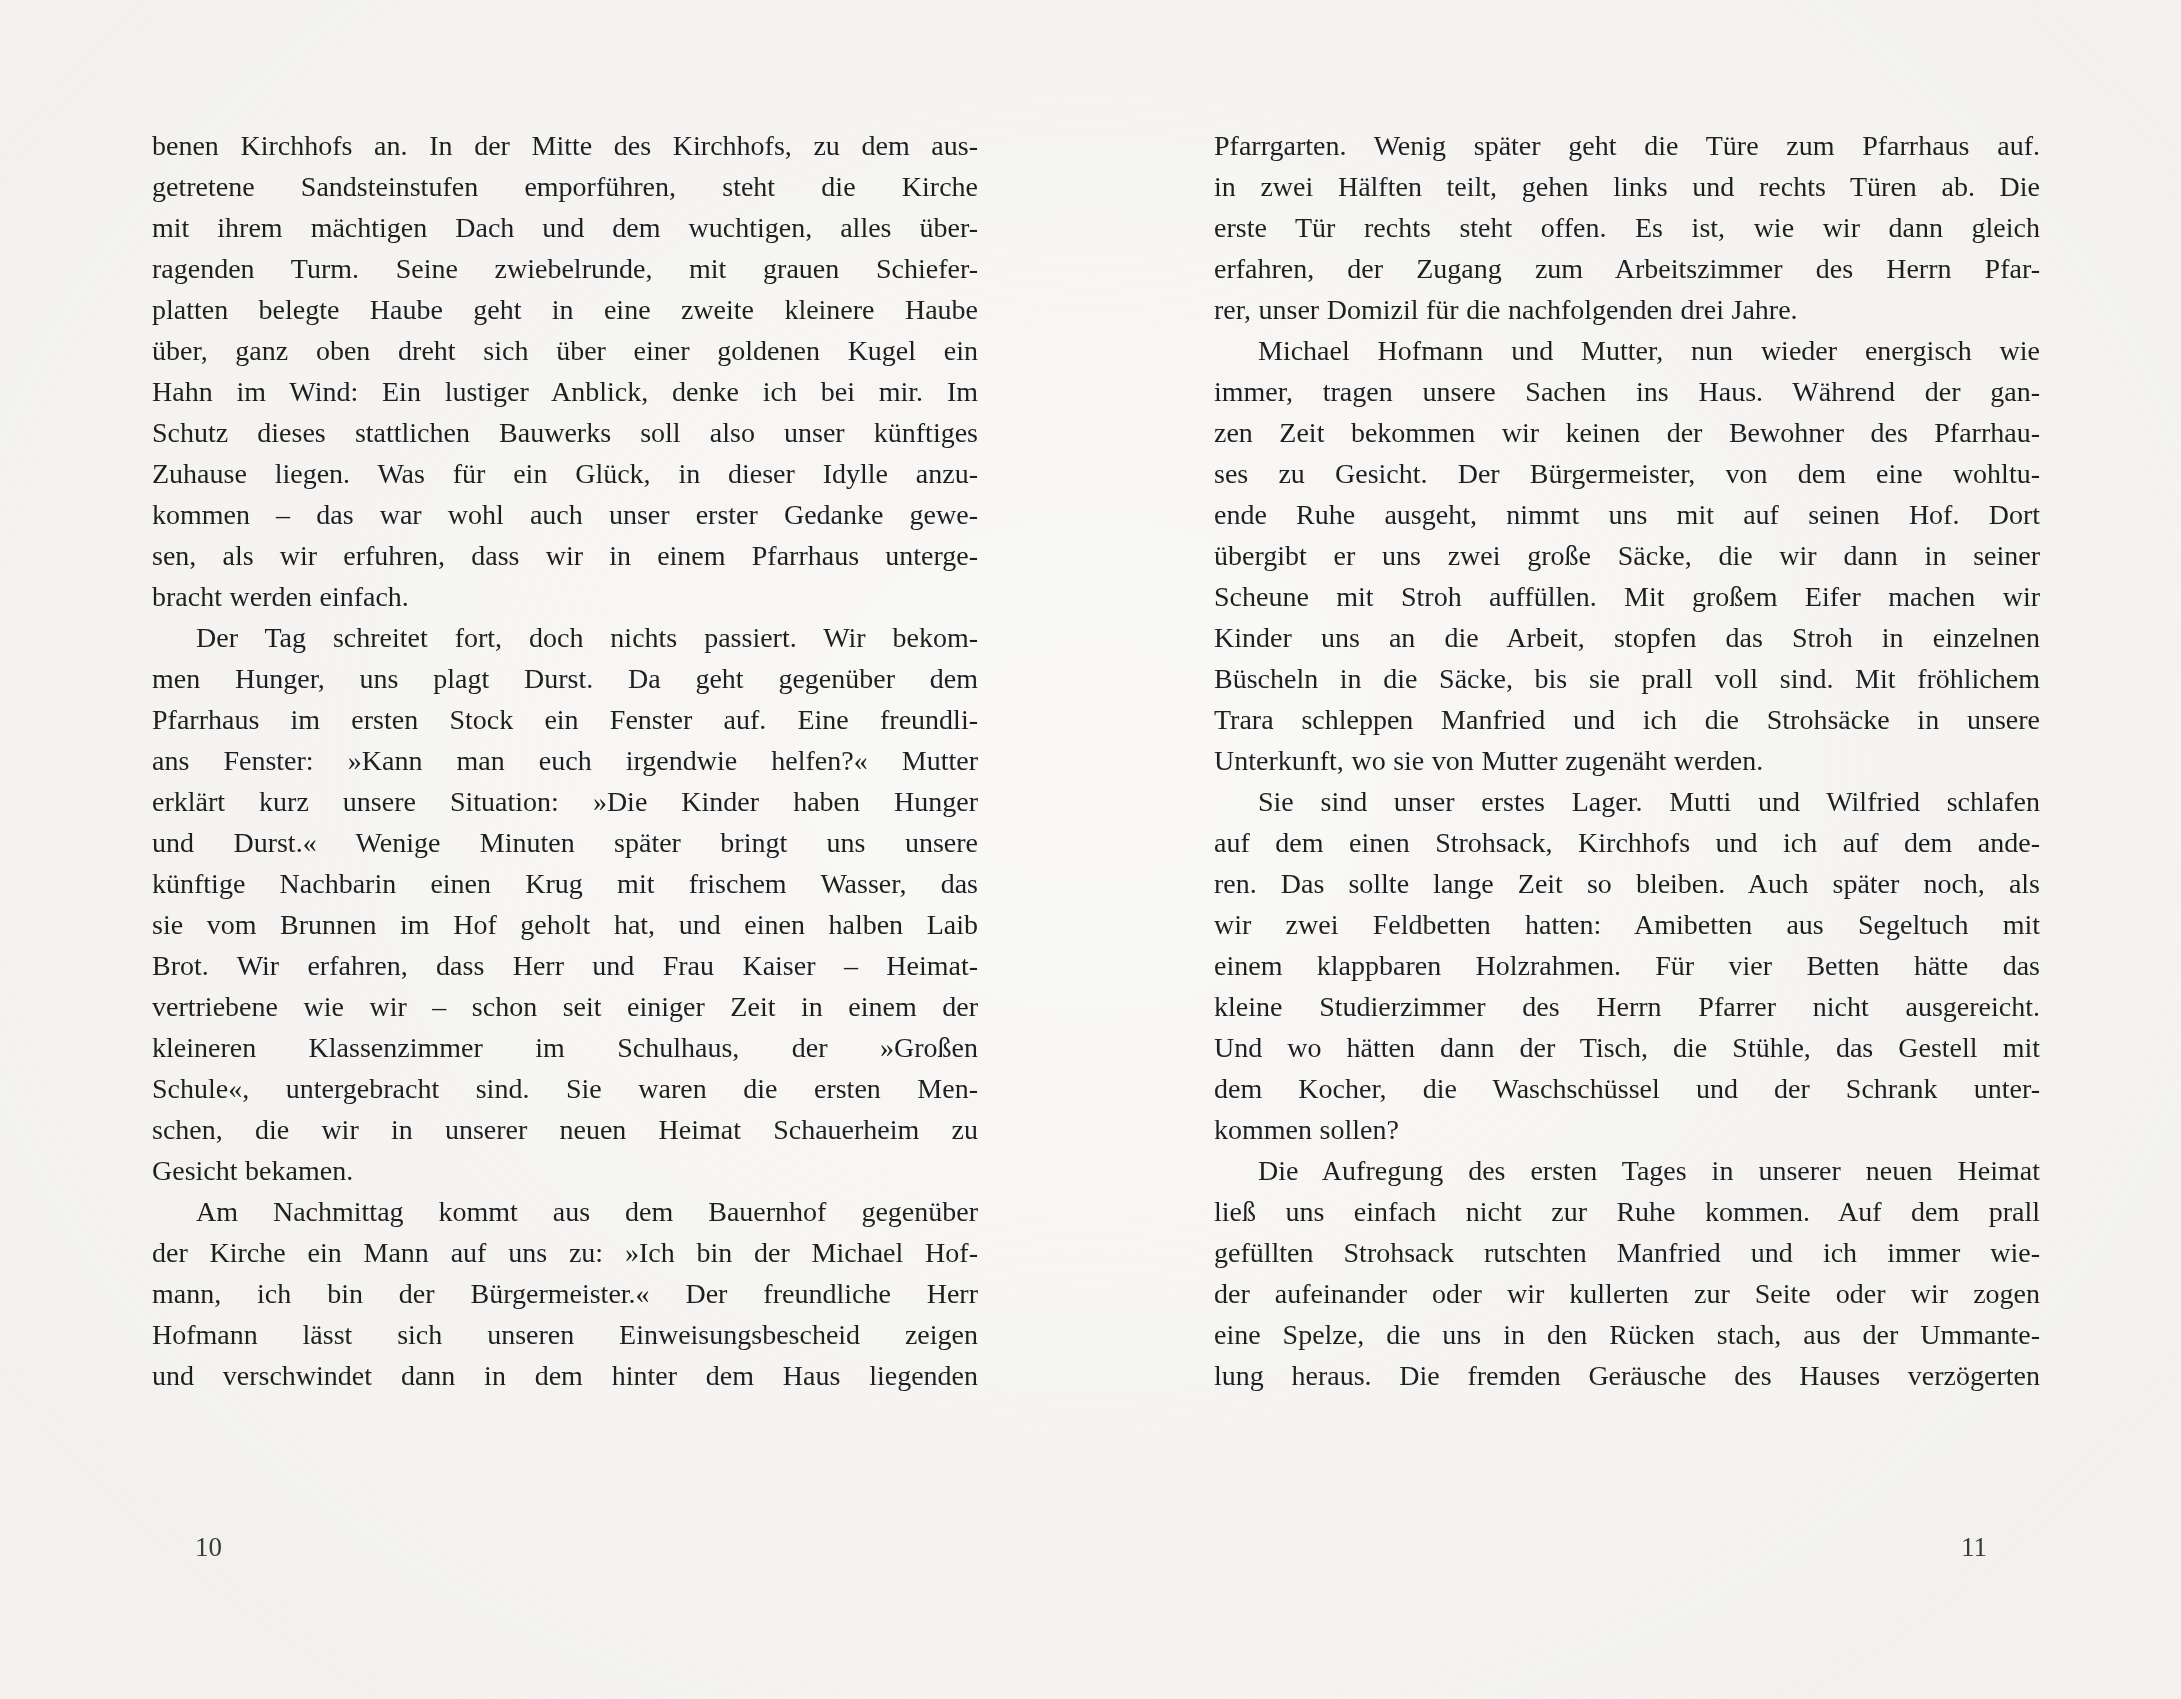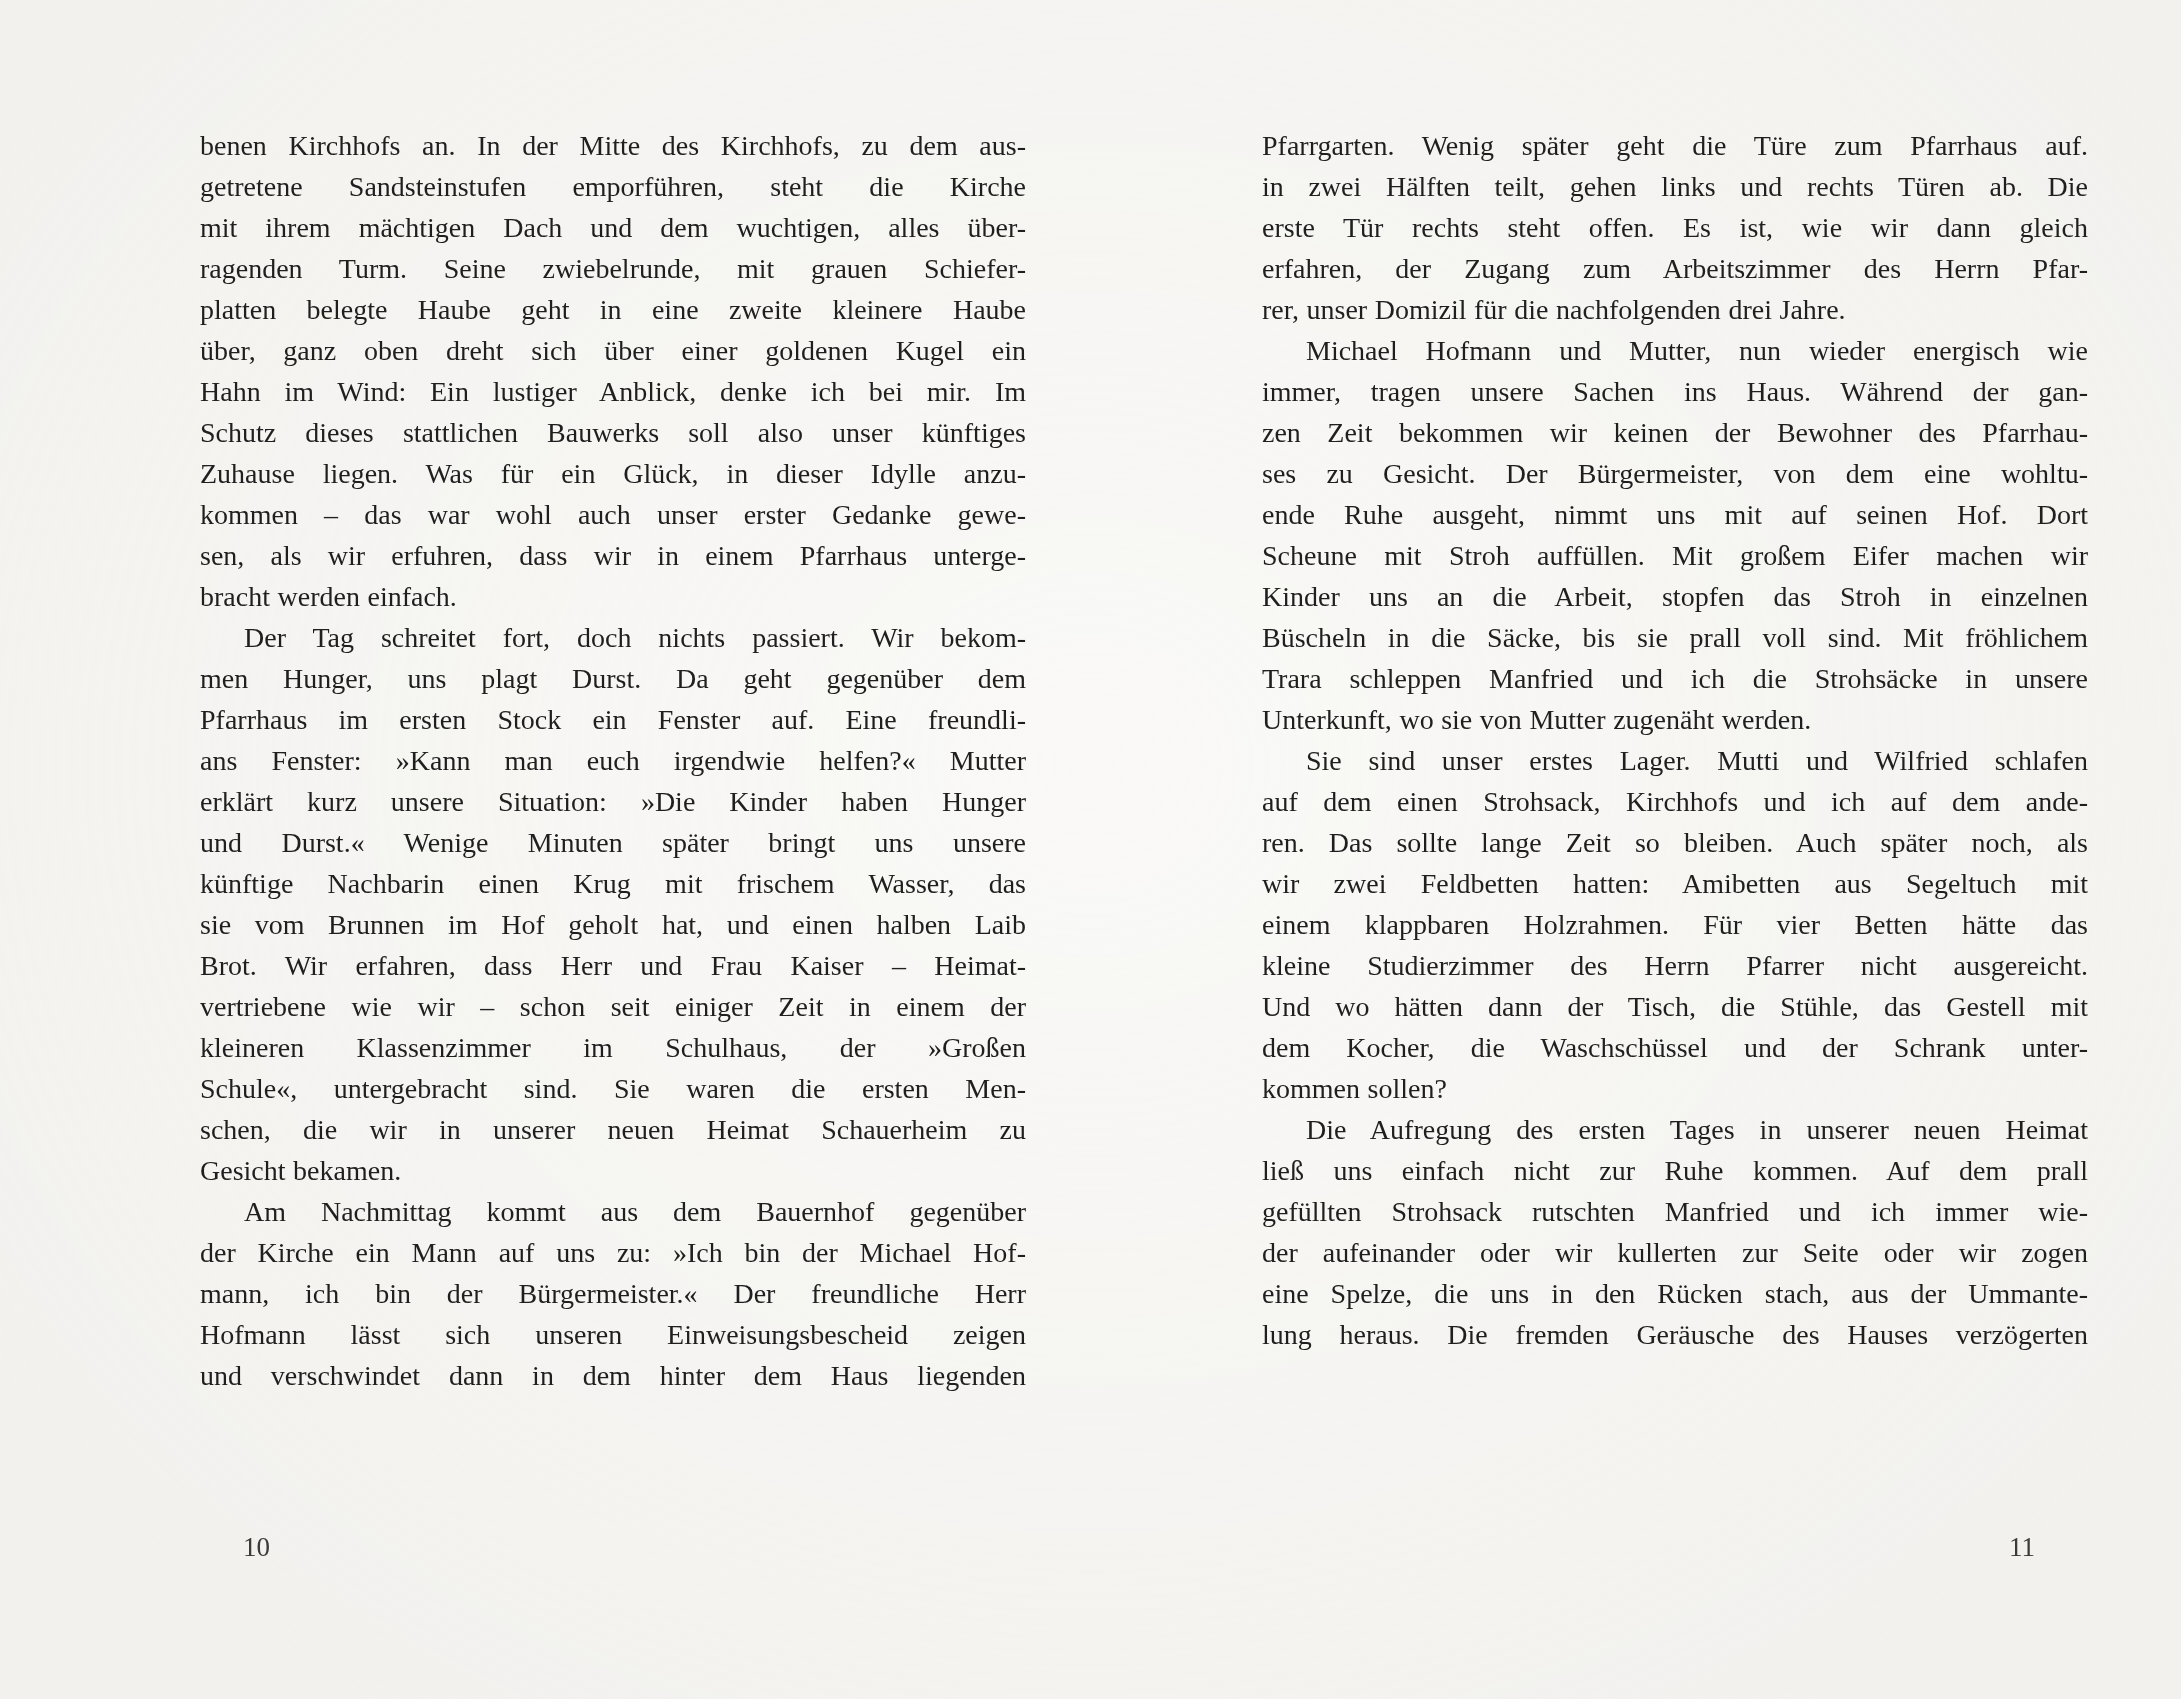--- a/index.html
+++ b/index.html
@@ -22,21 +22,20 @@
     overflow: hidden;
   }
   .spread {
     position: absolute;
     inset: 0;
   }
   .page {
     position: absolute;
     top: 0;
     height: 100%;
-    margin-left: 48px;
   }
   .page.left  { left: 0;      width: 1091px; }
   .page.right { left: 1091px; width: 1091px; }
 
   .page-text {
     position: absolute;
     top: 125px;
     width: 826px;
   }
   .page.left  .page-text { left: 152px; }
@@ -118,20 +117,21 @@
         <div class="line">Pfarrgarten. Wenig später geht die Türe zum Pfarrhaus auf.</div>
         <div class="line">in zwei Hälften teilt, gehen links und rechts Türen ab. Die</div>
         <div class="line">erste Tür rechts steht offen. Es ist, wie wir dann gleich</div>
         <div class="line">erfahren, der Zugang zum Arbeitszimmer des Herrn Pfar-</div>
         <div class="line end">rer, unser Domizil für die nachfolgenden drei Jahre.</div>
         <div class="line indent">Michael Hofmann und Mutter, nun wieder energisch wie</div>
         <div class="line">immer, tragen unsere Sachen ins Haus. Während der gan-</div>
         <div class="line">zen Zeit bekommen wir keinen der Bewohner des Pfarrhau-</div>
         <div class="line">ses zu Gesicht. Der Bürgermeister, von dem eine wohltu-</div>
         <div class="line">ende Ruhe ausgeht, nimmt uns mit auf seinen Hof. Dort</div>
+        <div class="line">übergibt er uns zwei große Säcke, die wir dann in seiner</div>
         <div class="line">Scheune mit Stroh auffüllen. Mit großem Eifer machen wir</div>
         <div class="line">Kinder uns an die Arbeit, stopfen das Stroh in einzelnen</div>
         <div class="line">Büscheln in die Säcke, bis sie prall voll sind. Mit fröhlichem</div>
         <div class="line">Trara schleppen Manfried und ich die Strohsäcke in unsere</div>
         <div class="line end">Unterkunft, wo sie von Mutter zugenäht werden.</div>
         <div class="line indent">Sie sind unser erstes Lager. Mutti und Wilfried schlafen</div>
         <div class="line">auf dem einen Strohsack, Kirchhofs und ich auf dem ande-</div>
         <div class="line">ren. Das sollte lange Zeit so bleiben. Auch später noch, als</div>
         <div class="line">wir zwei Feldbetten hatten: Amibetten aus Segeltuch mit</div>
         <div class="line">einem klappbaren Holzrahmen. Für vier Betten hätte das</div>

